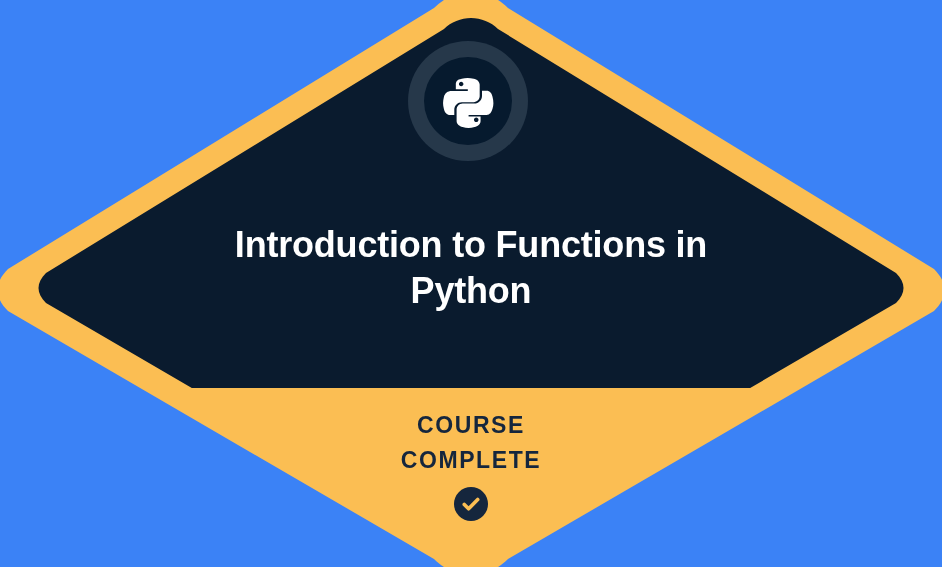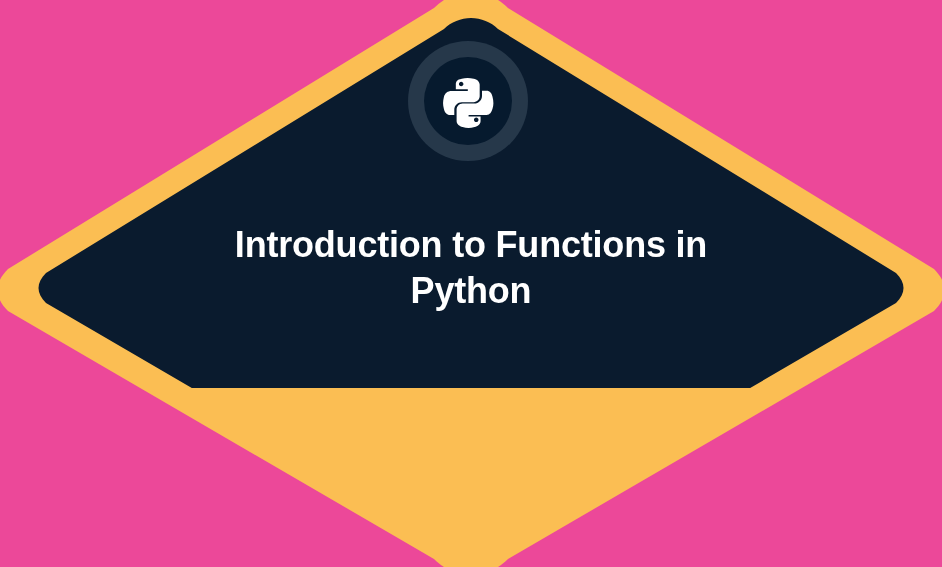--- a/index.html
+++ b/index.html
@@ -11,21 +11,21 @@
     width: 942px;
     height: 567px;
     overflow: hidden;
     font-family: "Liberation Sans", sans-serif;
   }
 
   #badge-stage {
     position: relative;
     width: 942px;
     height: 567px;
-    background: #ec4899;
+    background: #3b82f6;
   }
 
   #badge-svg {
     position: absolute;
     left: 0;
     top: 0;
     width: 942px;
     height: 567px;
     display: block;
   }
@@ -144,14 +144,22 @@
       <g fill="#ffffff">
         <path d="M54.3 8.4c-4.4 0-8.4.4-11.9 1.1-10.3 1.8-12.2 5.6-12.2 12.6v9.2h24.4v3.1H21.1c-7.1 0-13.2 4.2-15.2 12.2-2.2 9.2-2.3 15 0 24.6 1.7 7.2 5.8 12.2 12.8 12.2h8.4V72.4c0-8 6.9-15.1 15.2-15.1h24.3c6.7 0 12.2-5.6 12.2-12.4V22.1c0-6.6-5.6-11.6-12.2-12.6-4.2-.7-8.6-1.1-12.3-1.1zM41.1 15.8c2.5 0 4.6 2.1 4.6 4.7 0 2.6-2.1 4.6-4.6 4.6-2.5 0-4.6-2-4.6-4.6 0-2.6 2.1-4.7 4.6-4.7z"></path>
         <path d="M83.5 34.3v10.4c0 8.4-7.1 15.4-15.2 15.4H44c-6.6 0-12.2 5.7-12.2 12.4v23.2c0 6.6 5.7 10.5 12.2 12.4 7.8 2.3 15.3 2.7 24.4 0 6.2-1.8 12.2-5.4 12.2-12.4v-9.3H56.2v-3.1h36.5c7.1 0 9.8-5 12.2-12.4 2.5-7.7 2.4-15.1 0-24.6-1.7-7.1-5.1-12.2-12.2-12.2h-9.2zM71.8 88.4c2.5 0 4.6 2 4.6 4.6 0 2.6-2.1 4.7-4.6 4.7-2.5 0-4.6-2.1-4.6-4.7 0-2.6 2.1-4.6 4.6-4.6z"></path>
       </g>
     </svg>
   </div>
 
   <div id="course-title">Introduction to Functions in
 Python</div>
 
+  <div id="status-block">
+    <div id="status-label">COURSE
+COMPLETE</div>
+    <svg id="check-badge" viewBox="0 0 34 34">
+      <circle cx="17" cy="17" r="17" fill="#15263d"></circle>
+      <path d="M10.3 17.4l4.3 4.4 9.1-9.3" fill="none" stroke="#fbbe53" stroke-width="3.6" stroke-linecap="round" stroke-linejoin="round"></path>
+    </svg>
+  </div>
 
 </div>
 
 </body></html>

